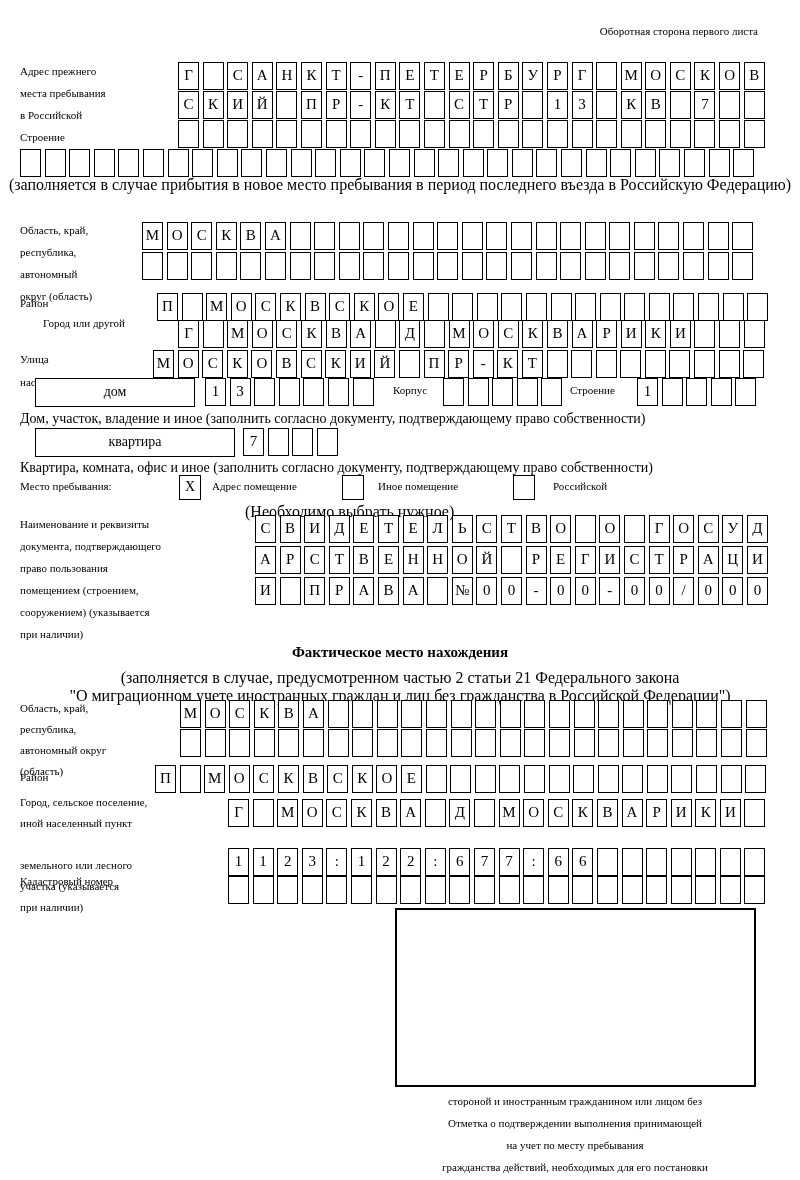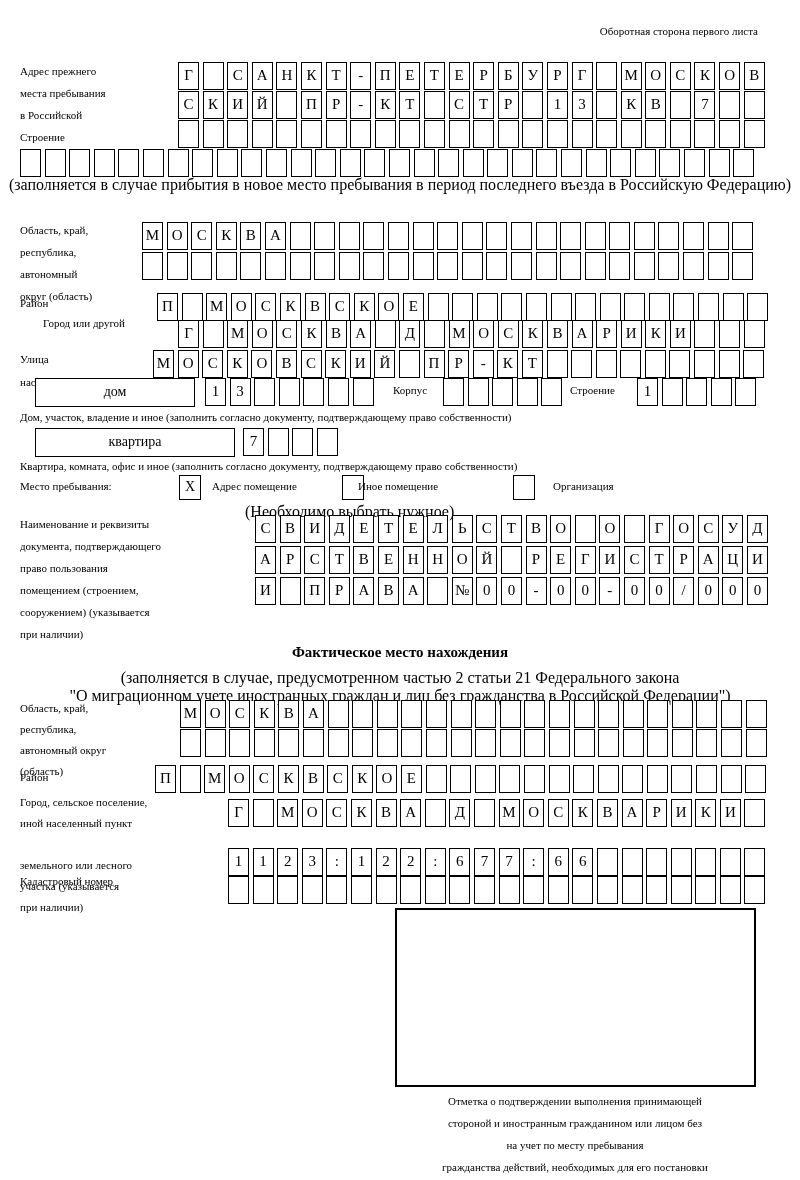--- a/index.html
+++ b/index.html
@@ -2,21 +2,21 @@
 <html><head>
 <meta charset="utf-8">
 <style>
   html,body{margin:0;padding:0;background:#fff;}
   #page{position:relative;width:800px;height:1180px;background:#fff;
         font-family:"Liberation Serif", serif;color:#000;overflow:hidden;}
   .row{position:absolute;display:flex;}
   .cbox{box-sizing:border-box;flex:none;width:21px;height:28px;border:1.7px solid #000;
         margin-right:3.6px;text-align:center;font-size:15px;line-height:24px;background:#fff;}
   .lbl{position:absolute;font-size:11px;white-space:nowrap;line-height:1;}
-  .cap{position:absolute;font-size:11px;white-space:nowrap;line-height:1;}
+  .cap{position:absolute;font-size:14px;white-space:nowrap;line-height:1;}
   .small{position:absolute;font-size:16px;white-space:nowrap;line-height:1;}
   .bold{font-weight:bold;}
   .labelbox{position:absolute;box-sizing:border-box;border:1.7px solid #000;height:29px;
         text-align:center;font-size:14px;line-height:26px;background:#fff;}
   .cbx{position:absolute;box-sizing:border-box;width:22px;height:25px;border:1.7px solid #000;
         text-align:center;font-size:14px;line-height:22px;background:#fff;}
   .stamp{position:absolute;border:2px solid #000;background:#fff;}
   .fullctr{left:0;width:800px;text-align:center;}
 </style>
 </head>
@@ -325,23 +325,23 @@
       <span class="cbox"></span>
       <span class="cbox"></span>
       <span class="cbox"></span>
     </div>
   <div class="cap" style="top:461px;left:20px;">Квартира, комната, офис и иное (заполнить согласно документу, подтверждающему право собственности)</div>
 
   <div class="lbl" style="top:481px;left:20px;">Место пребывания:</div>
   <div class="cbx" style="top:475px;left:179px;">X</div>
   <div class="lbl" style="top:481px;left:212px;">Адрес помещение</div>
   <div class="cbx" style="top:475px;left:342px;"></div>
-  <div class="lbl" style="top:481px;left:358px;">Иное помещение</div>
+  <div class="lbl" style="top:481px;left:378px;">Иное помещение</div>
   <div class="cbx" style="top:475px;left:513px;"></div>
-  <div class="lbl" style="top:481px;left:553px;">Организация</div>
+  <div class="lbl" style="top:481px;left:553px;">Российской</div>
   <div class="small" style="top:504px;left:245px;">(Необходимо выбрать нужное)</div>
 
   <div class="lbl" style="top:519px;left:20px;">Наименование и реквизиты</div>
   <div class="lbl" style="top:541px;left:20px;">документа, подтверждающего</div>
   <div class="lbl" style="top:563px;left:20px;">право пользования</div>
   <div class="lbl" style="top:585px;left:20px;">помещением (строением,</div>
   <div class="lbl" style="top:607px;left:20px;">сооружением) (указывается</div>
   <div class="lbl" style="top:629px;left:20px;">при наличии)</div>
   <div class="row" style="top:515px;left:255px;">
       <span class="cbox">С</span>
@@ -578,19 +578,19 @@
       <span class="cbox"></span>
       <span class="cbox"></span>
       <span class="cbox"></span>
       <span class="cbox"></span>
       <span class="cbox"></span>
       <span class="cbox"></span>
     </div>
 
   <div class="stamp" style="top:908px;left:395px;width:357px;height:175px;"></div>
   <div class="lbl" style="top:1090px;left:393px;width:364px;text-align:center;white-space:normal;line-height:22px;">
+    <span style="display: block;">стороной и иностранным гражданином или лицом без</span>
     <span style="display: block;">Отметка о подтверждении выполнения принимающей</span>
-    <span style="display: block;">стороной и иностранным гражданином или лицом без</span>
     <span style="display: block;">на учет по месту пребывания</span>
     <span style="display: block;">гражданства действий, необходимых для его постановки</span>
   </div>
 
 </div>
 
 </body></html>

